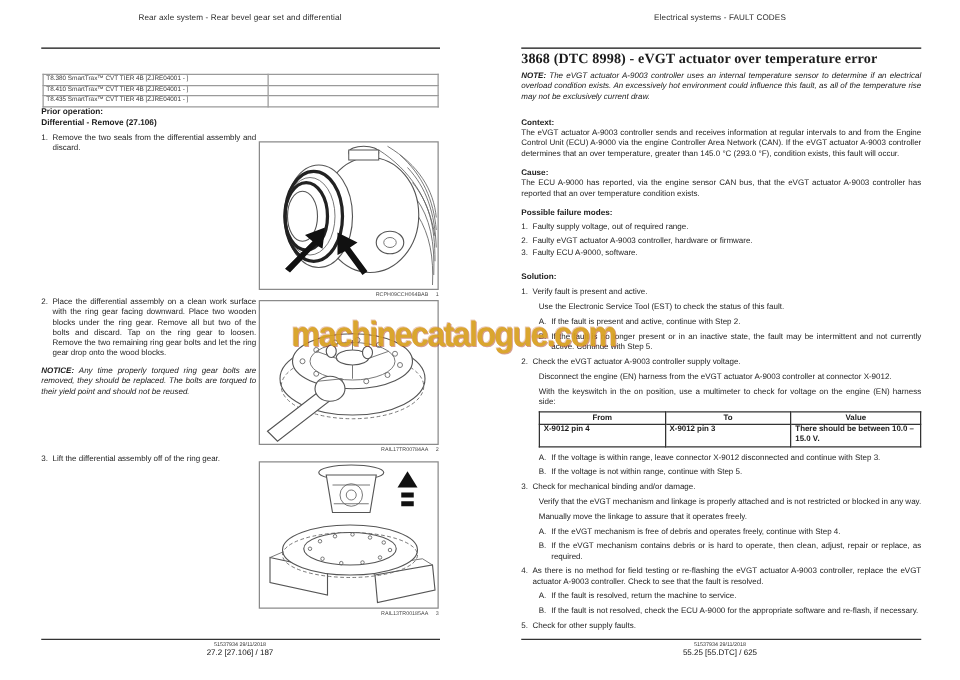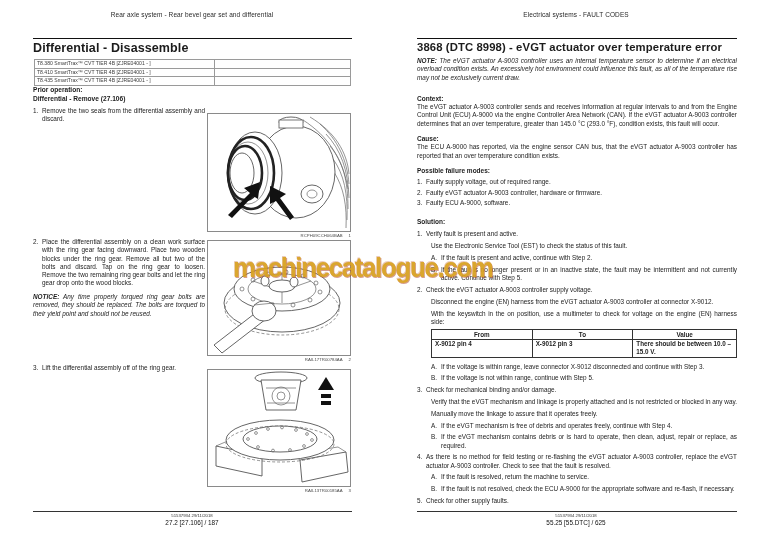--- a/index.html
+++ b/index.html
@@ -44,21 +44,21 @@
   #fig1{top:113px;height:119px;}
   #fig2{top:240px;height:116px;}
   #fig3{top:369px;height:118px;}
   .fig-caption{position:absolute;left:207px;width:144px;display:flex;justify-content:flex-end;
     gap:6px;font-size:4.3px;color:#4a4a4a;line-height:1;}
   #fig1-cap{top:234px;} #fig2-cap{top:358px;} #fig3-cap{top:489px;}
   .figure svg{display:block;width:100%;height:100%;}
 
   
   #r-content{position:absolute;left:33px;top:41px;width:320px;}
-  #r-title{font-size:11.3px;font-weight:bold;margin-bottom:4px;letter-spacing:0.1px;}
+  #r-title{font-size:11.3px;font-weight:bold;margin-bottom:4px;letter-spacing:0.1px;font-family:Liberation Serif, serif;}
   #r-note{font-style:italic;margin-bottom:13px;}
   .sec-label{font-size:6.5px;font-weight:bold;line-height:8.3px;}
   .sec-gap{margin-bottom:7px;}
   .list-gap{margin-bottom:2px;}
   #r-failures{margin-top:3px;margin-bottom:11px;}
   #r-solution{margin-top:0;}
   .vgap2{margin-bottom:2.5px;} .vgap3{margin-bottom:3.5px;}
   #v-table{border-collapse:collapse;margin:3px 0 5px 14px;width:calc(100% - 14px);}
   #v-table th,#v-table td{border:0.9px solid #333;font-size:6.3px;line-height:7.8px;padding:0.5px 3px;}
   #v-table th{font-weight:bold;text-align:center;}
@@ -77,21 +77,20 @@
   svg .ln2{fill:#fff;stroke:#555;stroke-width:0.9;}
   svg .dark{fill:none;stroke:#222;stroke-width:2.6;}
   svg .blk{fill:#111;stroke:none;}
 </style>
 </head>
 <body>
 
 <div class="page" id="left-page">
   <div class="page-header">Rear axle system - Rear bevel gear set and differential</div>
   <div class="hrule" style="left:33px;top:38px;width:319px;"></div>
-  <div id="l-title">Differential - Disassemble</div>
 
   <table id="l-models">
     <tbody>
         <tr>
       <td class="m">T8.380 SmartTrax™ CVT TIER 4B [ZJRE04001 - ]</td>
           <td></td>
         </tr>
     <tr>
       <td class="m">T8.410 SmartTrax™ CVT TIER 4B [ZJRE04001 - ]</td>
           <td></td>

